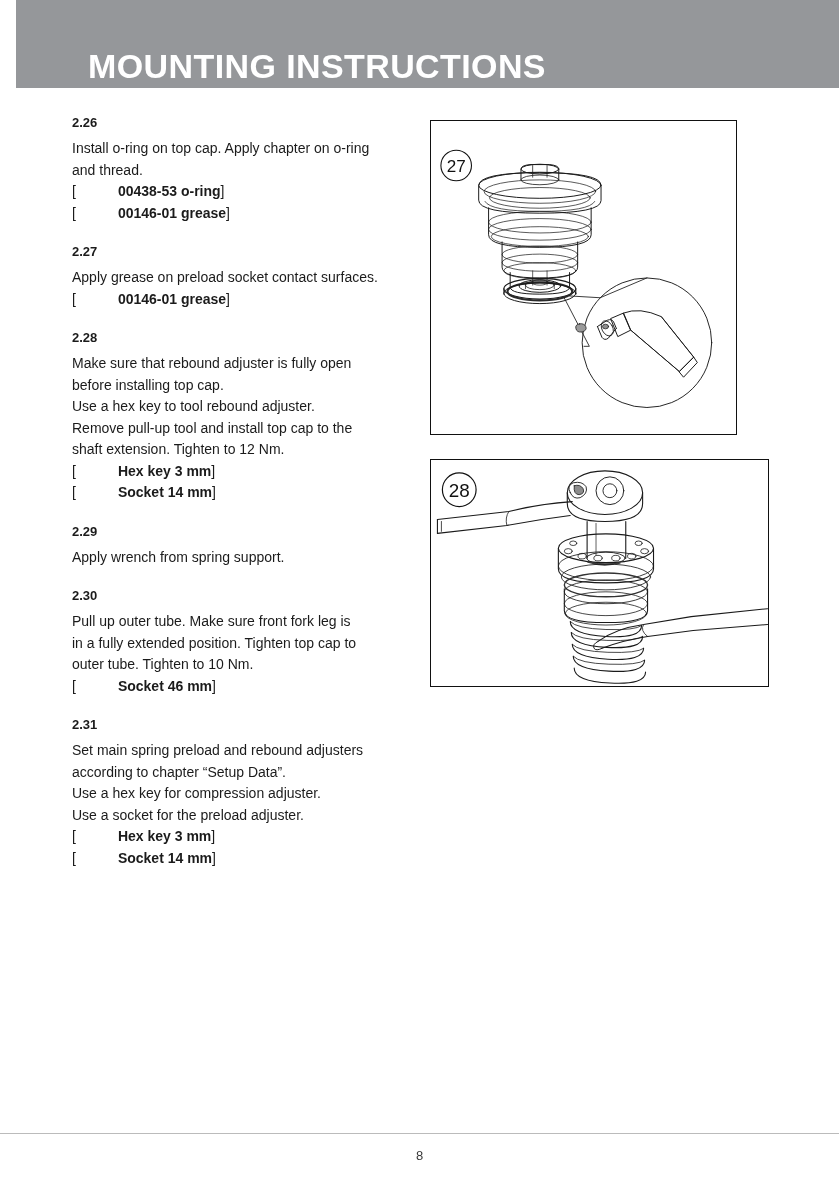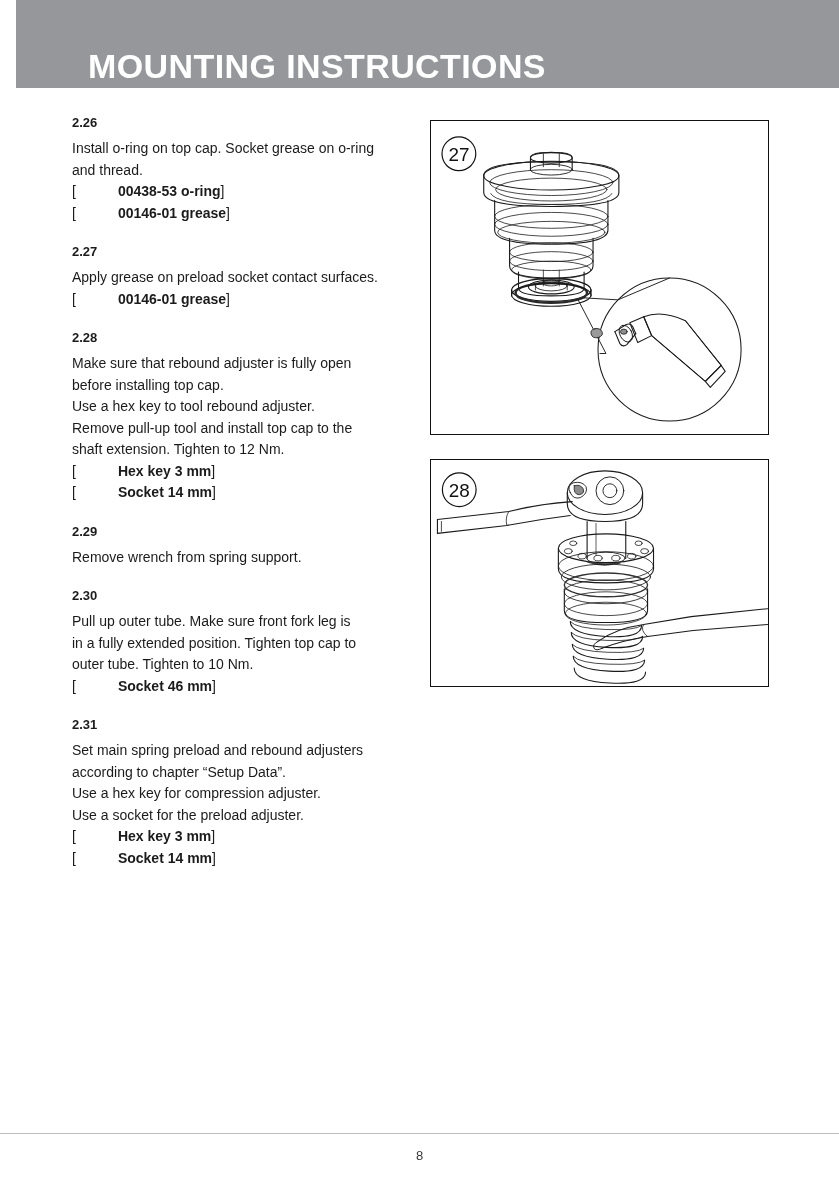--- a/index.html
+++ b/index.html
@@ -82,21 +82,21 @@
   .figure-box {
     position: absolute;
     border: 1.5px solid #111111;
     background: #ffffff;
     overflow: hidden;
     box-sizing: border-box;
   }
   #figure-27 {
     left: 430px;
     top: 120px;
-    width: 339px;
+    width: 307px;
     height: 315px;
   }
   #figure-28 {
     left: 430px;
     top: 459px;
     width: 339px;
     height: 228px;
   }
   .figure-svg {
     position: absolute;
@@ -136,21 +136,21 @@
 
 <div id="page">
 
   <div id="header-band" style="background: rgb(149, 151, 154);">
     <h1 id="page-title" style="color: rgb(255, 255, 255);">MOUNTING INSTRUCTIONS</h1>
   </div>
 
   <div id="text-column">
       <div class="step-block">
         <div class="step-number">2.26</div>
-        <div class="step-line">Install o-ring on top cap. Socket grease on o-ring</div>
+        <div class="step-line">Install o-ring on top cap. Apply chapter on o-ring</div>
         <div class="step-line">and thread.</div>
         <div class="tool-line"><span>[</span><b>00438-53 o-ring</b><span>]</span></div>
         <div class="tool-line"><span>[</span><b>00146-01 grease</b><span>]</span></div>
       </div>
       <div class="step-block">
         <div class="step-number">2.27</div>
         <div class="step-line">Apply grease on preload socket contact surfaces.</div>
         <div class="tool-line"><span>[</span><b>00146-01 grease</b><span>]</span></div>
       </div>
       <div class="step-block">
@@ -158,21 +158,21 @@
         <div class="step-line">Make sure that rebound adjuster is fully open</div>
         <div class="step-line">before installing top cap.</div>
         <div class="step-line">Use a hex key to tool rebound adjuster.</div>
         <div class="step-line">Remove pull-up tool and install top cap to the</div>
         <div class="step-line">shaft extension. Tighten to 12 Nm.</div>
         <div class="tool-line"><span>[</span><b>Hex key 3 mm</b><span>]</span></div>
         <div class="tool-line"><span>[</span><b>Socket 14 mm</b><span>]</span></div>
       </div>
       <div class="step-block">
         <div class="step-number">2.29</div>
-        <div class="step-line">Remove wrench from spring support.</div>
+        <div class="step-line">Apply wrench from spring support.</div>
       </div>
       <div class="step-block">
         <div class="step-number">2.30</div>
         <div class="step-line">Pull up outer tube. Make sure front fork leg is</div>
         <div class="step-line">in a fully extended position. Tighten top cap to</div>
         <div class="step-line">outer tube. Tighten to 10 Nm.</div>
         <div class="tool-line"><span>[</span><b>Socket 46 mm</b><span>]</span></div>
       </div>
       <div class="step-block">
         <div class="step-number">2.31</div>

